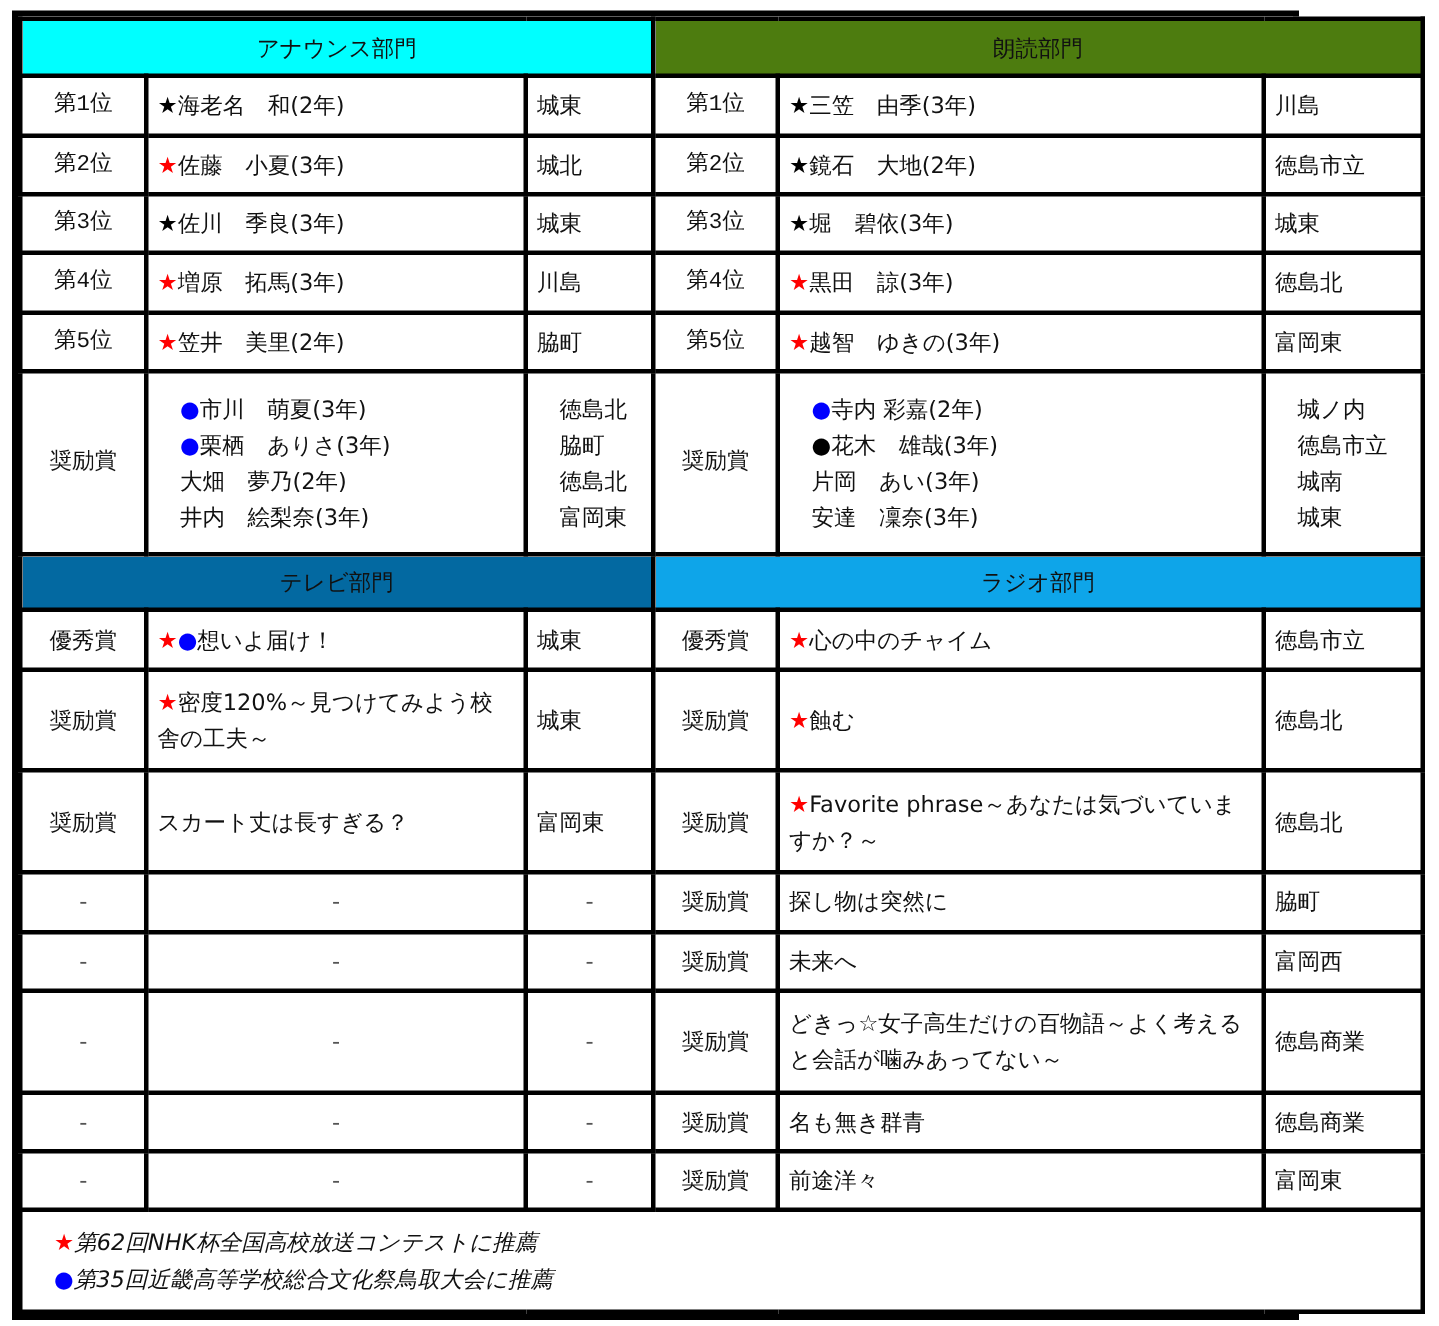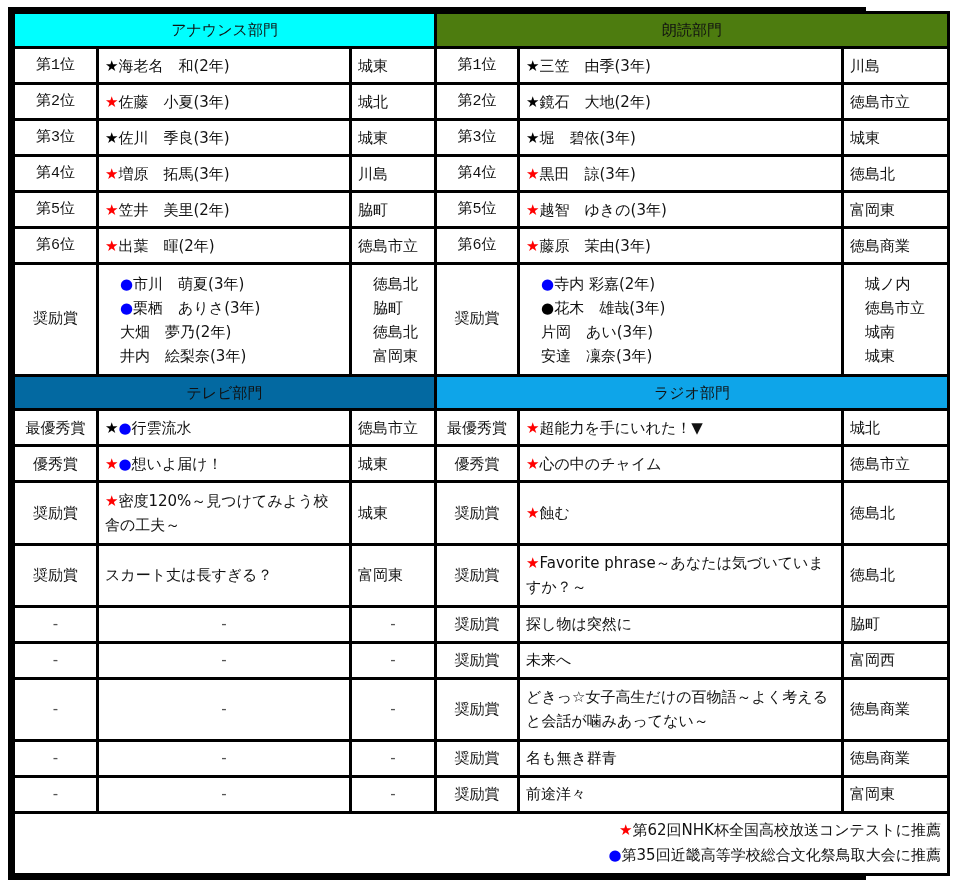--- a/index.html
+++ b/index.html
@@ -14,21 +14,21 @@
   td.c { text-align: center; }
   td.l { text-align: left; }
   td.head { text-align: center; font-size: 15px; }
   .rank { text-align: center; font-family: Liberation Mono, monospace; }
   .dash { text-align: center; color: #555; }
   .star-red { color: #ff0000; }
   .star-black { color: #000; }
   .dot-blue { color: #0000ff; }
   .dot-black { color: #000; }
   .line { display: block; margin-left: 15px; }
-  .foot { text-align: right; line-height: 25px; }
+  .foot { text-align: left; line-height: 25px; font-style: italic; }
 </style>
 </head>
 <body>
 
 <div class="frame">
 <table>
   <colgroup>
     <col style="width:84px">
         <col style="width:253px">
         <col style="width:85px">
@@ -76,28 +76,20 @@
     <td class="l">徳島北</td>
   </tr>
   <tr style="height:36px">
     <td class="rank">第5位</td>
     <td class="l"><span class="star-red">★</span><span>笠井　美里(2年)</span></td>
     <td class="l">脇町</td>
     <td class="rank">第5位</td>
     <td class="l"><span class="star-red">★</span><span>越智　ゆきの(3年)</span></td>
     <td class="l">富岡東</td>
   </tr>
-  <tr style="height:36px">
-    <td class="rank">第6位</td>
-    <td class="l"><span class="star-red">★</span><span>出葉　暉(2年)</span></td>
-    <td class="l">徳島市立</td>
-    <td class="rank">第6位</td>
-    <td class="l"><span class="star-red">★</span><span>藤原　茉由(3年)</span></td>
-    <td class="l">徳島商業</td>
-  </tr>
 
   <tr style="height:112px">
     <td class="rank">奨励賞</td>
     <td class="l">
       <span class="line"><span class="dot-blue">●</span><span>市川　萌夏(3年)</span></span>
       <span class="line"><span class="dot-blue">●</span><span>栗栖　ありさ(3年)</span></span>
       <span class="line">大畑　夢乃(2年)</span>
       <span class="line">井内　絵梨奈(3年)</span>
     </td>
     <td class="l">
@@ -119,28 +111,20 @@
       <span class="line">城南</span>
       <span class="line">城東</span>
     </td>
   </tr>
 
   <tr style="height:34px">
     <td colspan="3" class="head" style="background:#0369a1">テレビ部門</td>
     <td colspan="3" class="head" style="background:#0ea5e9">ラジオ部門</td>
   </tr>
 
-  <tr style="height:36px">
-    <td class="c" style="padding:0 2px">最優秀賞</td>
-    <td class="l"><span class="star-black">★</span><span class="dot-blue">●</span><span>行雲流水</span></td>
-    <td class="l">徳島市立</td>
-    <td class="c" style="padding:0 2px">最優秀賞</td>
-    <td class="l"><span class="star-red">★</span><span>超能力を手にいれた！▼</span></td>
-    <td class="l">城北</td>
-  </tr>
   <tr style="height:36px">
     <td class="c">優秀賞</td>
     <td class="l"><span class="star-red">★</span><span class="dot-blue">●</span><span>想いよ届け！</span></td>
     <td class="l">城東</td>
     <td class="c">優秀賞</td>
     <td class="l"><span class="star-red">★</span><span>心の中のチャイム</span></td>
     <td class="l">徳島市立</td>
   </tr>
   <tr style="height:62px">
     <td class="c">奨励賞</td>

